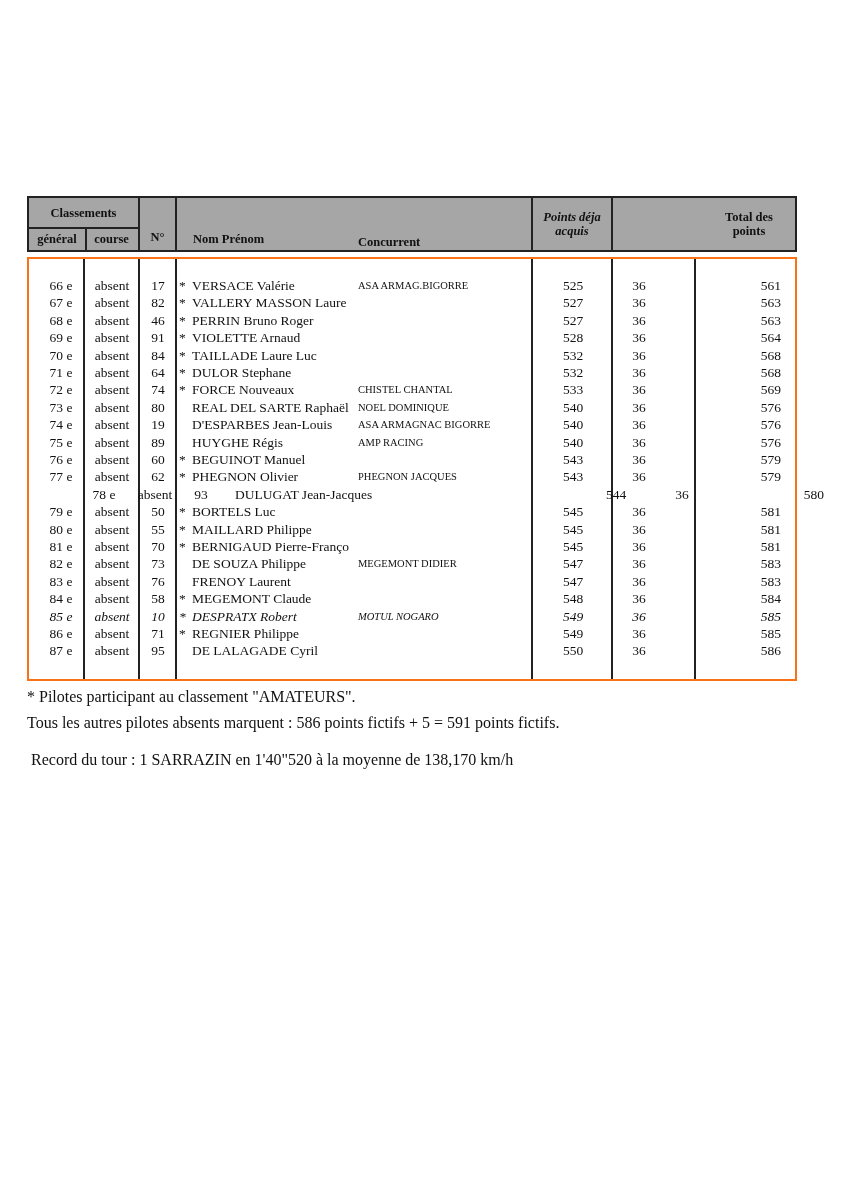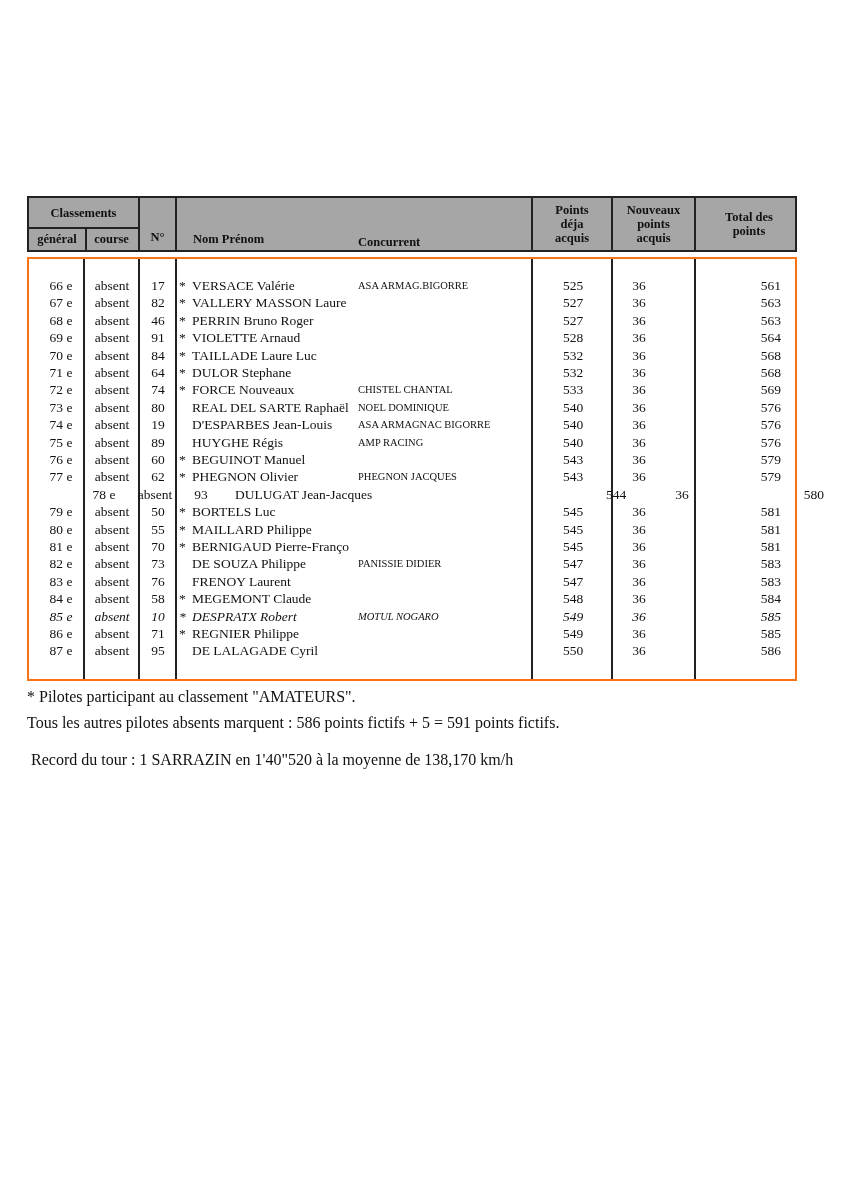--- a/index.html
+++ b/index.html
@@ -56,22 +56,21 @@
   <div class="cell classements">
     <div class="top">Classements</div>
     <div class="sub gen">général</div>
     <div class="sub crs">course</div>
   </div>
   <div class="cell" style="left:111px;width:37px;padding-top:26px;">N°</div>
   <div class="cell" style="left:148px;width:356px;border-right:2px solid #222;">
     <span style="position:absolute;left:16px;top:34px;">Nom  Prénom</span>
     <span style="position:absolute;left:181px;top:37px;">Concurrent</span>
   </div>
-  <div class="cell" style="left:504px;width:80px;padding:0 10px;">Points déja acquis</div>
-  <div class="cell" style="left:584px;width:83px;padding:0 12px;">Nouveaux points acquis</div>
+  <div class="cell" style="left:504px;width:80px;padding:0 10px;font-style:italic;">Points déja acquis</div>
   <div class="cell" style="left:667px;width:106px;border-right:none;padding:0 18px;">Total des points</div>
 </div>
 
 <div class="body">
   <div class="vline" style="left:54px"></div>
   <div class="vline" style="left:109px"></div>
   <div class="vline" style="left:146px"></div>
   <div class="vline" style="left:502px"></div>
   <div class="vline" style="left:582px"></div>
   <div class="vline" style="left:665px"></div>
@@ -251,21 +250,21 @@
         <span class="c-pts">545</span>
         <span class="c-new">36</span>
         <span class="c-tot">581</span>
       </div>
       <div class="row" style="top: 296.4px;">
         <span class="c-gen">82 e</span>
         <span class="c-crs">absent</span>
         <span class="c-num">73</span>
         <span class="c-star"></span>
         <span class="c-name">DE SOUZA Philippe</span>
-        <span class="c-conc">PANISSIE DIDIER</span>
+        <span class="c-conc">MEGEMONT DIDIER</span>
         <span class="c-pts">547</span>
         <span class="c-new">36</span>
         <span class="c-tot">583</span>
       </div>
       <div class="row" style="top: 313.8px;">
         <span class="c-gen">83 e</span>
         <span class="c-crs">absent</span>
         <span class="c-num">76</span>
         <span class="c-star"></span>
         <span class="c-name">FRENOY Laurent</span>

